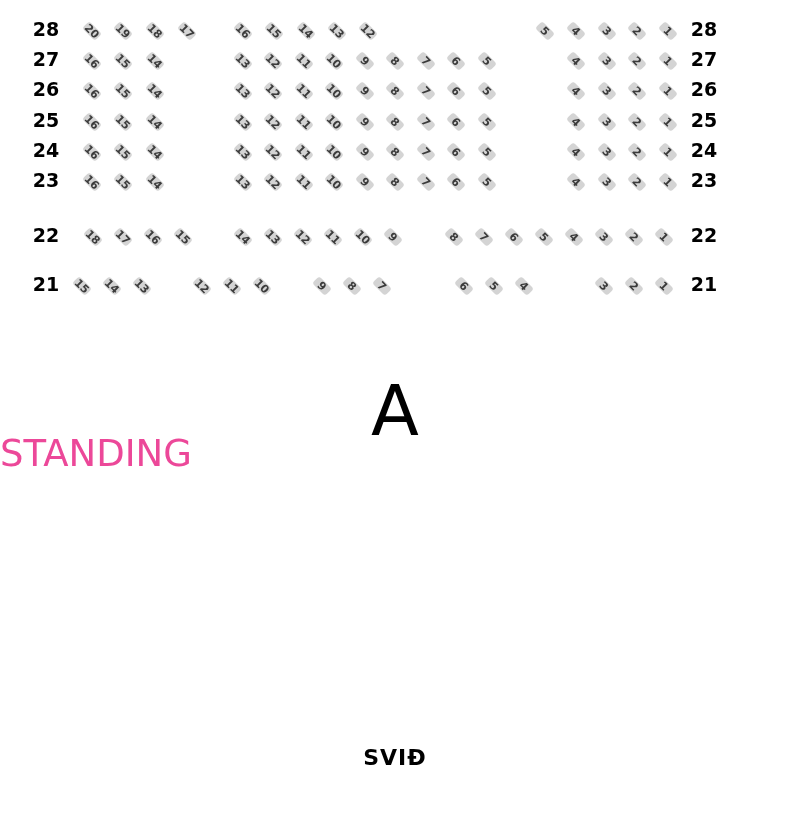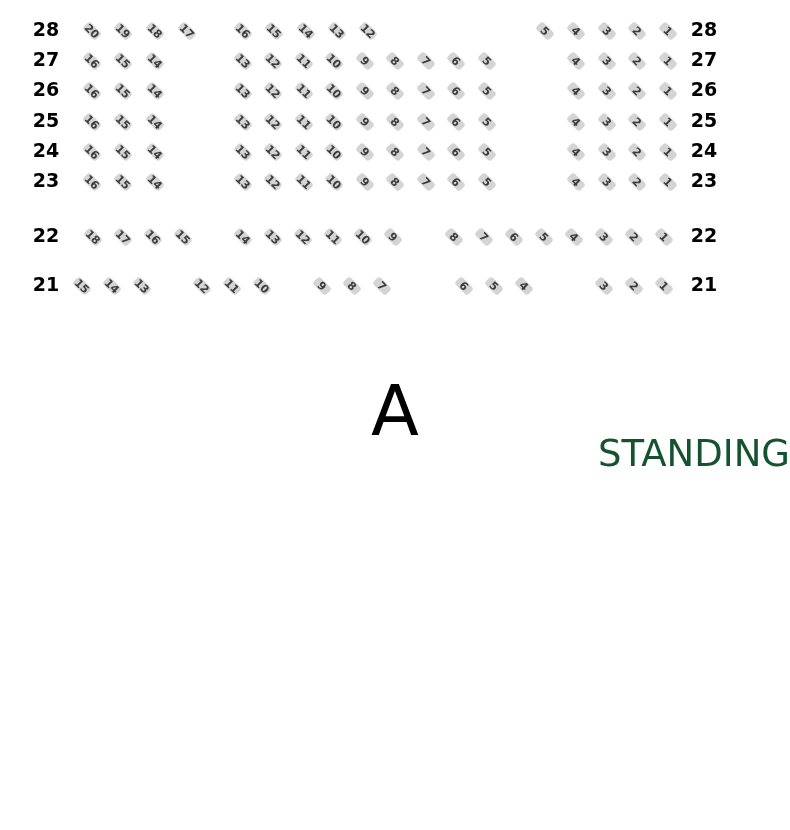--- a/index.html
+++ b/index.html
@@ -52,24 +52,24 @@
     top:376px;
     text-align:center;
     font-size:70px;
     line-height:1;
     color:#000;
   }
   #section-type{
     position:absolute;
     left:0; right:0;
     top:435px;
-    text-align:right;
+    text-align:left;
     font-size:37px;
     line-height:1;
-    color:#14532d;
+    color:#ec4899;
   }
   #stage-label{
     position:absolute;
     left:0; right:0;
     top:747px;
     text-align:center;
     font-size:22px;
     font-weight:bold;
     line-height:1;
     color:#000;
@@ -474,13 +474,14 @@
       </div>
       <div class="seat" style="left: 634px; top: 286px;">
         <span class="seat-num">2</span>
       </div>
       <div class="seat" style="left: 664px; top: 286px;">
         <span class="seat-num">1</span>
       </div>
     </div>
   <div id="section-letter">A</div>
   <div id="section-type">STANDING</div>
+  <div id="stage-label">SVIÐ</div>
 </div>
 
 </body></html>

